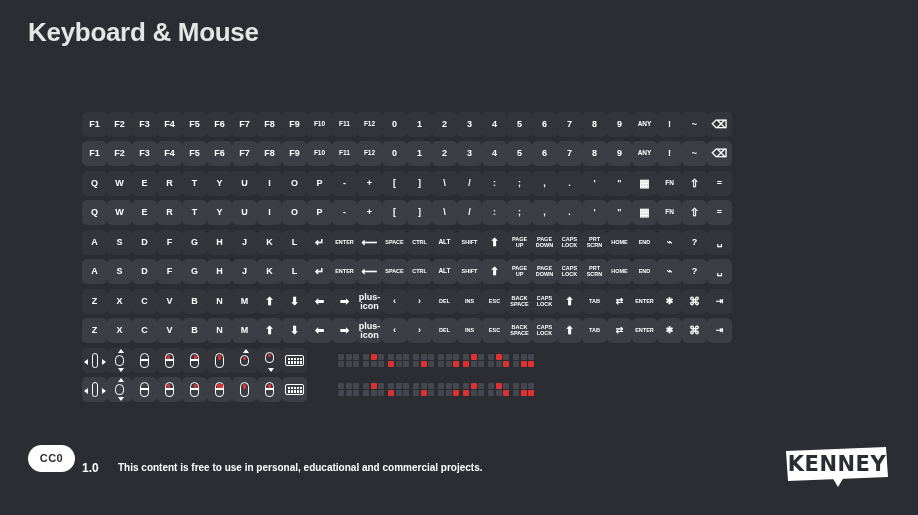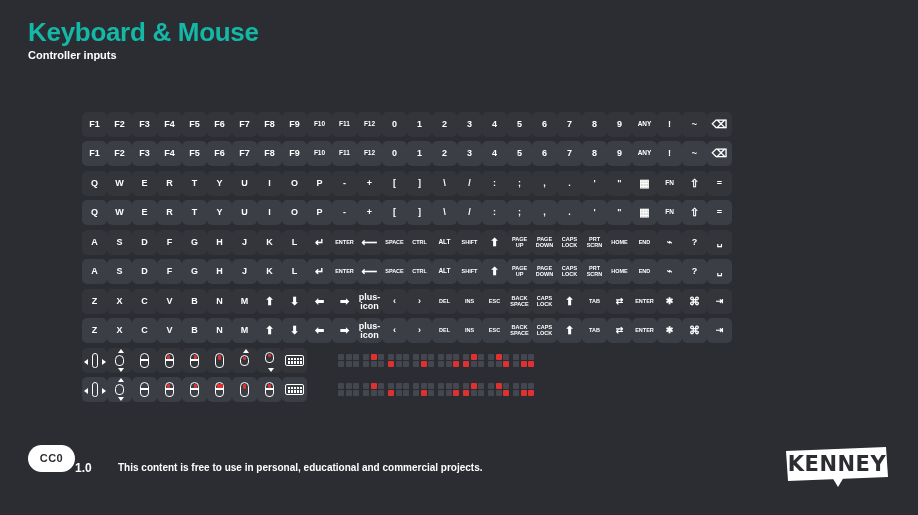--- a/index.html
+++ b/index.html
@@ -11,21 +11,21 @@
     font-family: "Liberation Sans", sans-serif;
     overflow: hidden;
     position: relative;
   }
   .header {
     position: absolute;
     left: 28px;
     top: 18px;
   }
   .title {
-    color: #14b8a6;
+    color: #e5e5e5;
     font-size: 26px;
     font-weight: bold;
     letter-spacing: -0.3px;
     line-height: 1.1;
     margin: 0;
   }
   .subtitle {
     color: #ffffff;
     font-size: 11px;
     font-weight: bold;
@@ -201,21 +201,21 @@
     border-radius: 1px;
     display: block;
   }
   .cluster .cells b.on { background: #e03030; }
   .cc-badge {
     position: absolute;
     left: 28px;
     bottom: 40px;
     display: flex;
     align-items: center;
-    gap: 0;
+    gap: 7px;
   }
   .cc-pill {
     width: 47px;
     height: 27px;
     border-radius: 14px;
     background: #ffffff;
     color: #2b2d33;
     font-size: 11px;
     font-weight: bold;
     display: flex;
@@ -252,21 +252,20 @@
     font-weight: bold;
     fill: #2b2d33;
     letter-spacing: 0.5px;
   }
 </style>
 </head>
 <body>
 
 <div class="header">
   <h1 class="title">Keyboard &amp; Mouse</h1>
-  <p class="subtitle">Controller inputs</p>
 </div>
 
 <div class="sheet">
 
   <div class="row">
     <div class="key dark">
         <span>F1</span>
       </div>
     <div class="key dark">
         <span>F2</span>

